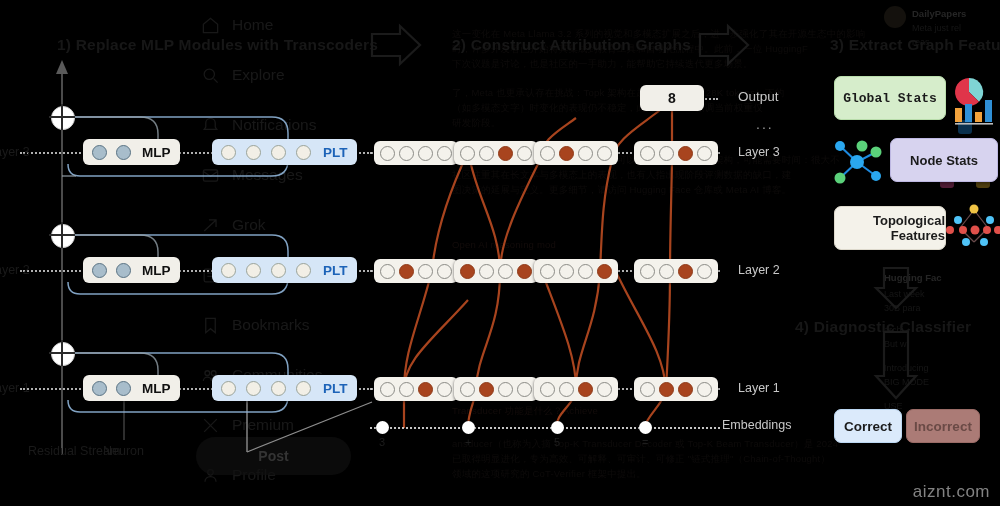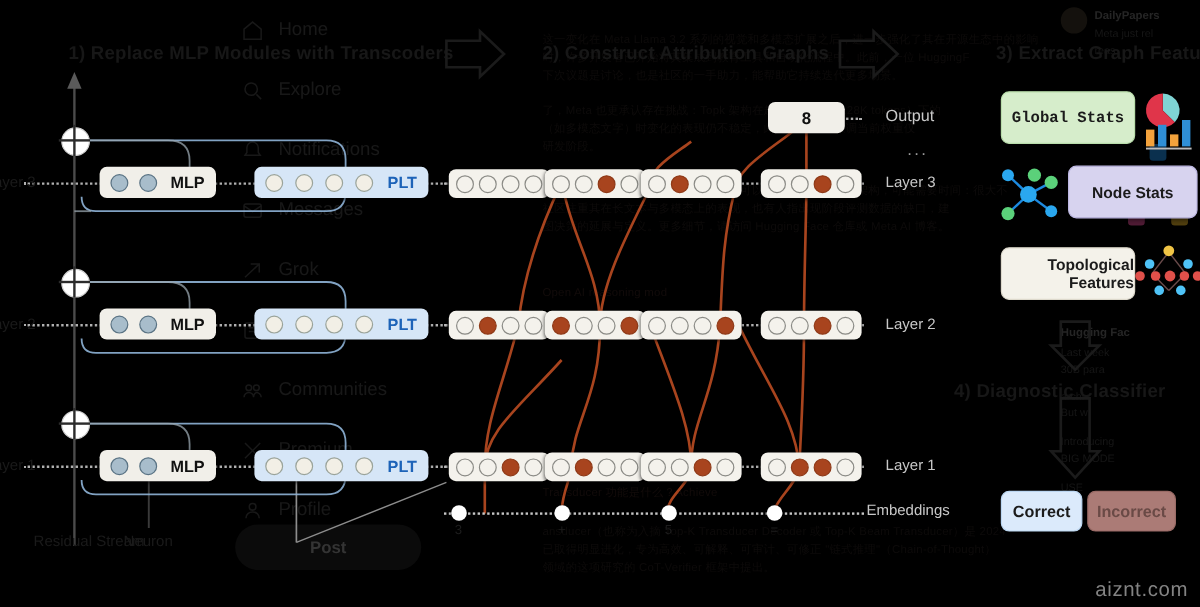--- a/index.html
+++ b/index.html
@@ -117,20 +117,28 @@
           <span>Grok</span>
         </div>
         <div class="nav-item">
           <span class="nav-ico">
               <svg viewBox="0 0 24 24">
                 <rect x="4" y="4" width="16" height="16" rx="2"></rect>
                 <path d="M8 9h8M8 13h8"></path>
               </svg>
             </span>
           <span>Lists</span>
+        </div>
+        <div class="nav-item">
+          <span class="nav-ico">
+              <svg viewBox="0 0 24 24">
+                <path d="M6 3h12v18l-6-5-6 5z"></path>
+              </svg>
+            </span>
+          <span>Bookmarks</span>
         </div>
         <div class="nav-item">
           <span class="nav-ico">
               <svg viewBox="0 0 24 24">
                 <circle cx="8" cy="9" r="3"></circle>
                 <circle cx="16" cy="9" r="3"></circle>
                 <path d="M3 19c0-3 2.5-5 5-5s5 2 5 5M13 19c0-3 2-5 3.5-5s4.5 2 4.5 5"></path>
               </svg>
             </span>
           <span>Communities</span>

